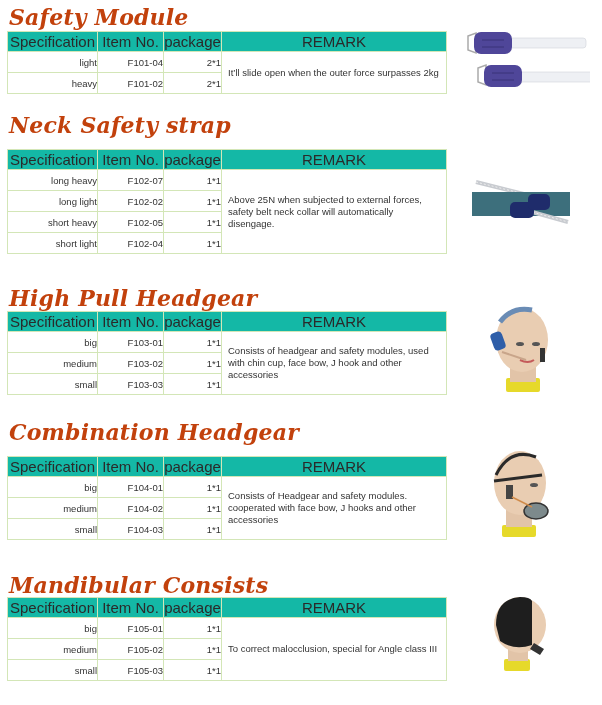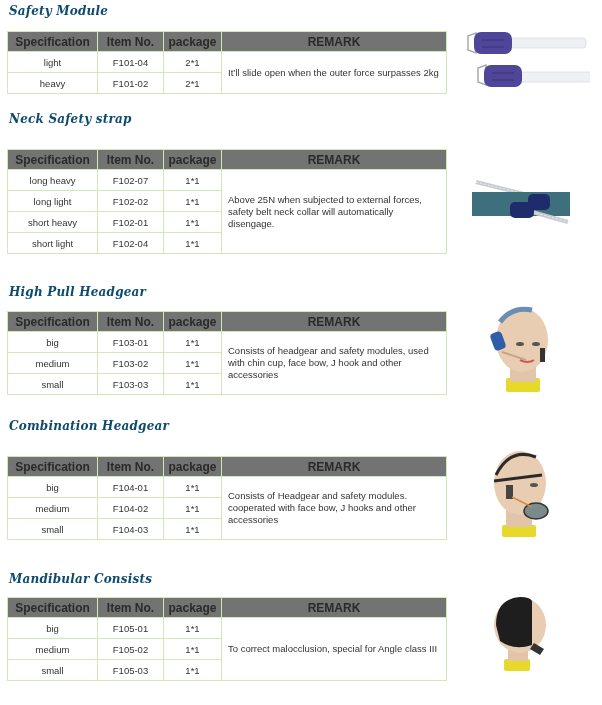--- a/index.html
+++ b/index.html
@@ -1,21 +1,21 @@
 <!DOCTYPE html>
 <html><head>
 <meta charset="utf-8">
 <style>
   html,body{margin:0;padding:0;background:#fff;}
   body{width:602px;height:705px;position:relative;overflow:hidden;font-family:"Liberation Sans",sans-serif;color:#222;}
-  .title{position:absolute;left:9px;font-family:"DejaVu Serif","Liberation Serif",serif;font-style:italic;font-weight:bold;font-size:12px;color:#0c4a6e;letter-spacing:0.2px;white-space:nowrap;}
+  .title{position:absolute;left:9px;font-family:"DejaVu Serif","Liberation Serif",serif;font-style:italic;font-weight:bold;font-size:22px;color:#c2410c;letter-spacing:0.2px;white-space:nowrap;}
   table{position:absolute;left:7px;width:439px;border-collapse:collapse;table-layout:fixed;}
   th,td{border:1px solid #d3e6b7;font-size:9.5px;text-align:center;padding:0;vertical-align:middle;}
-  th{background:#737373;font-weight:bold;color:#2a2a2a;height:19px;font-size:12px;}
-  td{height:20px;color:#333;}
+  th{background:#14b8a6;font-weight:normal;color:#2a2a2a;height:19px;font-size:15px;}
+  td{height:20px;color:#333;text-align:right;}
   td.remark{text-align:left;padding:0 6px;line-height:12px;color:#333;}
   col.c1{width:90px;} col.c2{width:66px;} col.c3{width:58px;} col.c4{width:225px;}
   .prod{position:absolute;}
 </style>
 </head>
 <body>
 
 <div>
   <div class="title" style="top:4px;">Safety Module</div>
   <table style="top:31px;">
@@ -81,21 +81,21 @@
       <td>1*1</td>
       <td class="remark" rowspan="4">Above 25N when subjected to external forces, safety belt neck collar will automatically disengage.</td>
     </tr>
     <tr>
       <td>long light</td>
       <td>F102-02</td>
       <td>1*1</td>
     </tr>
     <tr>
       <td>short heavy</td>
-      <td>F102-01</td>
+      <td>F102-05</td>
       <td>1*1</td>
     </tr>
     <tr>
       <td>short light</td>
       <td>F102-04</td>
       <td>1*1</td>
     </tr>
   </tbody>
     </table>
   <svg class="prod" style="left:470px;top:178px;" width="106" height="56">

